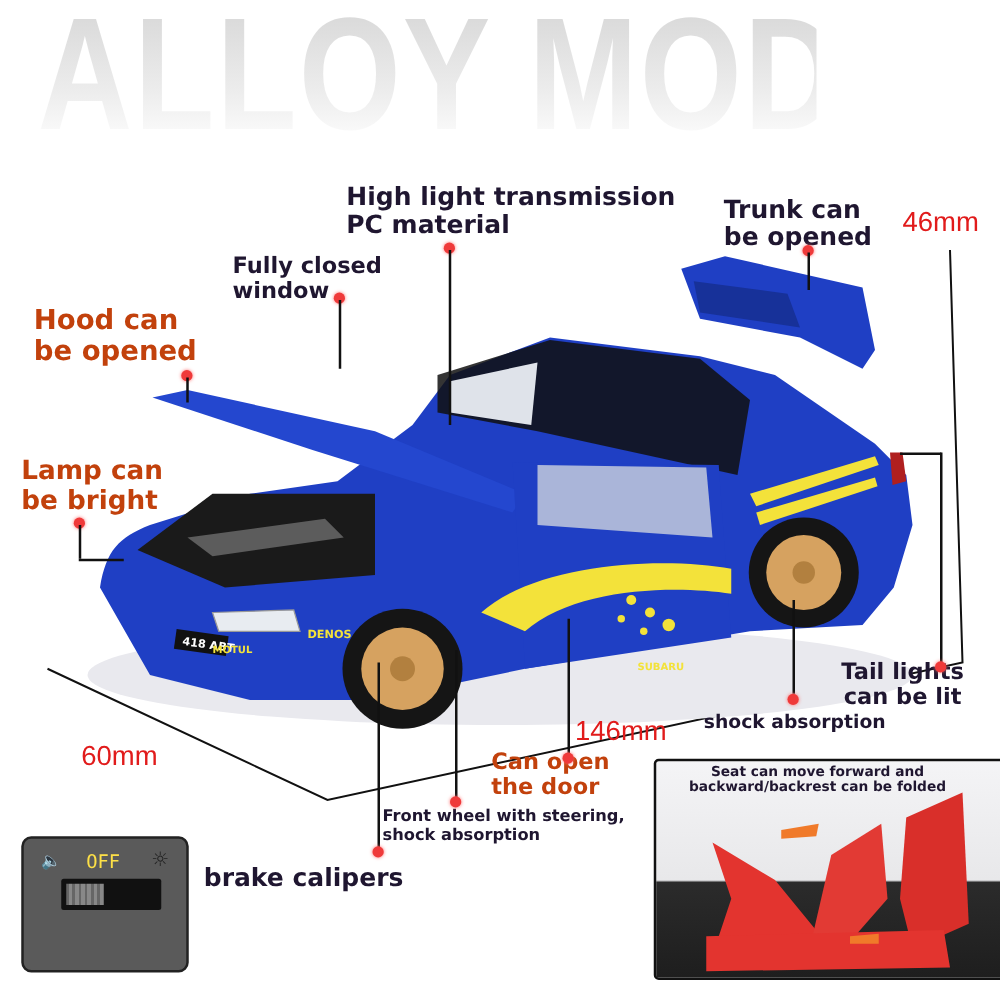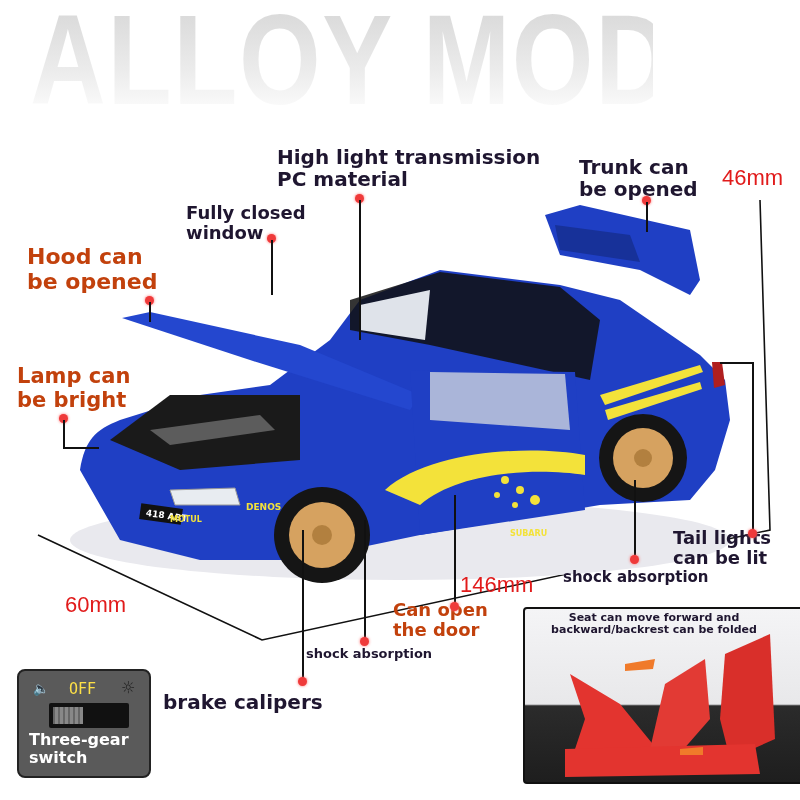--- a/index.html
+++ b/index.html
@@ -106,21 +106,21 @@
 <div class="vline" style="left:149px;top:302px;height:20px;"></div>
 
 <div class="lbl black" style="left:17px;top:365px;font-size:21px;">
   <div>Lamp can</div>
   <div>be bright</div>
 </div>
 <div class="dot" style="left:59px;top:414px;"></div>
 <div class="vline" style="left:63px;top:420px;height:27px;"></div>
 <div class="hline" style="left:63px;top:447px;width:36px;"></div>
 
-<div class="lbl" style="left:673px;top:528px;font-size:18px;">
+<div class="lbl" style="left:673px;top:528px;font-size:18px;text-align:center;">
   <div>Tail lights</div>
   <div>can be lit</div>
 </div>
 <div class="vline" style="left:752px;top:362px;height:170px;"></div>
 <div class="hline" style="left:720px;top:362px;width:33px;"></div>
 <div class="dot" style="left:748px;top:529px;"></div>
 
 <div class="lbl" style="left:563px;top:569px;font-size:15px;text-align:center;">
   <div>shock absorption</div>
 </div>
@@ -128,41 +128,38 @@
 <div class="dot" style="left:630px;top:555px;"></div>
 
 <div class="lbl black" style="left:393px;top:600px;font-size:18px;">
   <div>Can open</div>
   <div>the door</div>
 </div>
 <div class="vline" style="left:454px;top:495px;height:110px;"></div>
 <div class="dot" style="left:450px;top:602px;"></div>
 
 <div class="lbl" style="left:306px;top:647px;font-size:13px;">
+  <div>Front wheel with steering,</div>
   <div>shock absorption</div>
 </div>
 <div class="vline" style="left:364px;top:520px;height:120px;"></div>
 <div class="dot" style="left:360px;top:637px;"></div>
 
 <div class="lbl" style="left:163px;top:691px;font-size:20px;">
   <div>brake calipers</div>
 </div>
 <div class="vline" style="left:302px;top:530px;height:150px;"></div>
 <div class="dot" style="left:298px;top:677px;"></div>
 
 <div class="switch-box">
   <div style="position:absolute;left:14px;top:10px;color:#222;font-size:13px;">🔈</div>
   <div style="position:absolute;left:50px;top:9px;color:#fde047;font-family:'DejaVu Sans Mono',monospace;font-size:15px;text-align:center;">OFF</div>
   <div style="position:absolute;left:102px;top:7px;color:#222;font-size:16px;">☼</div>
   <div style="position:absolute;left:30px;top:32px;width:80px;height:25px;background:#111;border-radius:2px;">
     <div style="position:absolute;left:4px;top:4px;width:30px;height:17px;background:repeating-linear-gradient(90deg,#666 0 2px,#888 2px 5px);"></div>
-  </div>
-  <div class="lbl" style="left:10px;top:60px;color:#fff;font-size:16px;">
-    <div>Three-gear</div>
-    <div>switch</div>
   </div>
 </div>
 
 <div class="seat-box">
   <div class="lbl" style="left:0;top:3px;width:258px;text-align:center;font-size:11px;">
     <div>Seat can move forward and</div>
     <div>backward/backrest can be folded</div>
   </div>
   <svg width="258" height="173">
     <path d="M45,65 L95,95 L140,150 L100,160 L50,140 L60,110 Z" fill="#e3342f"></path>

